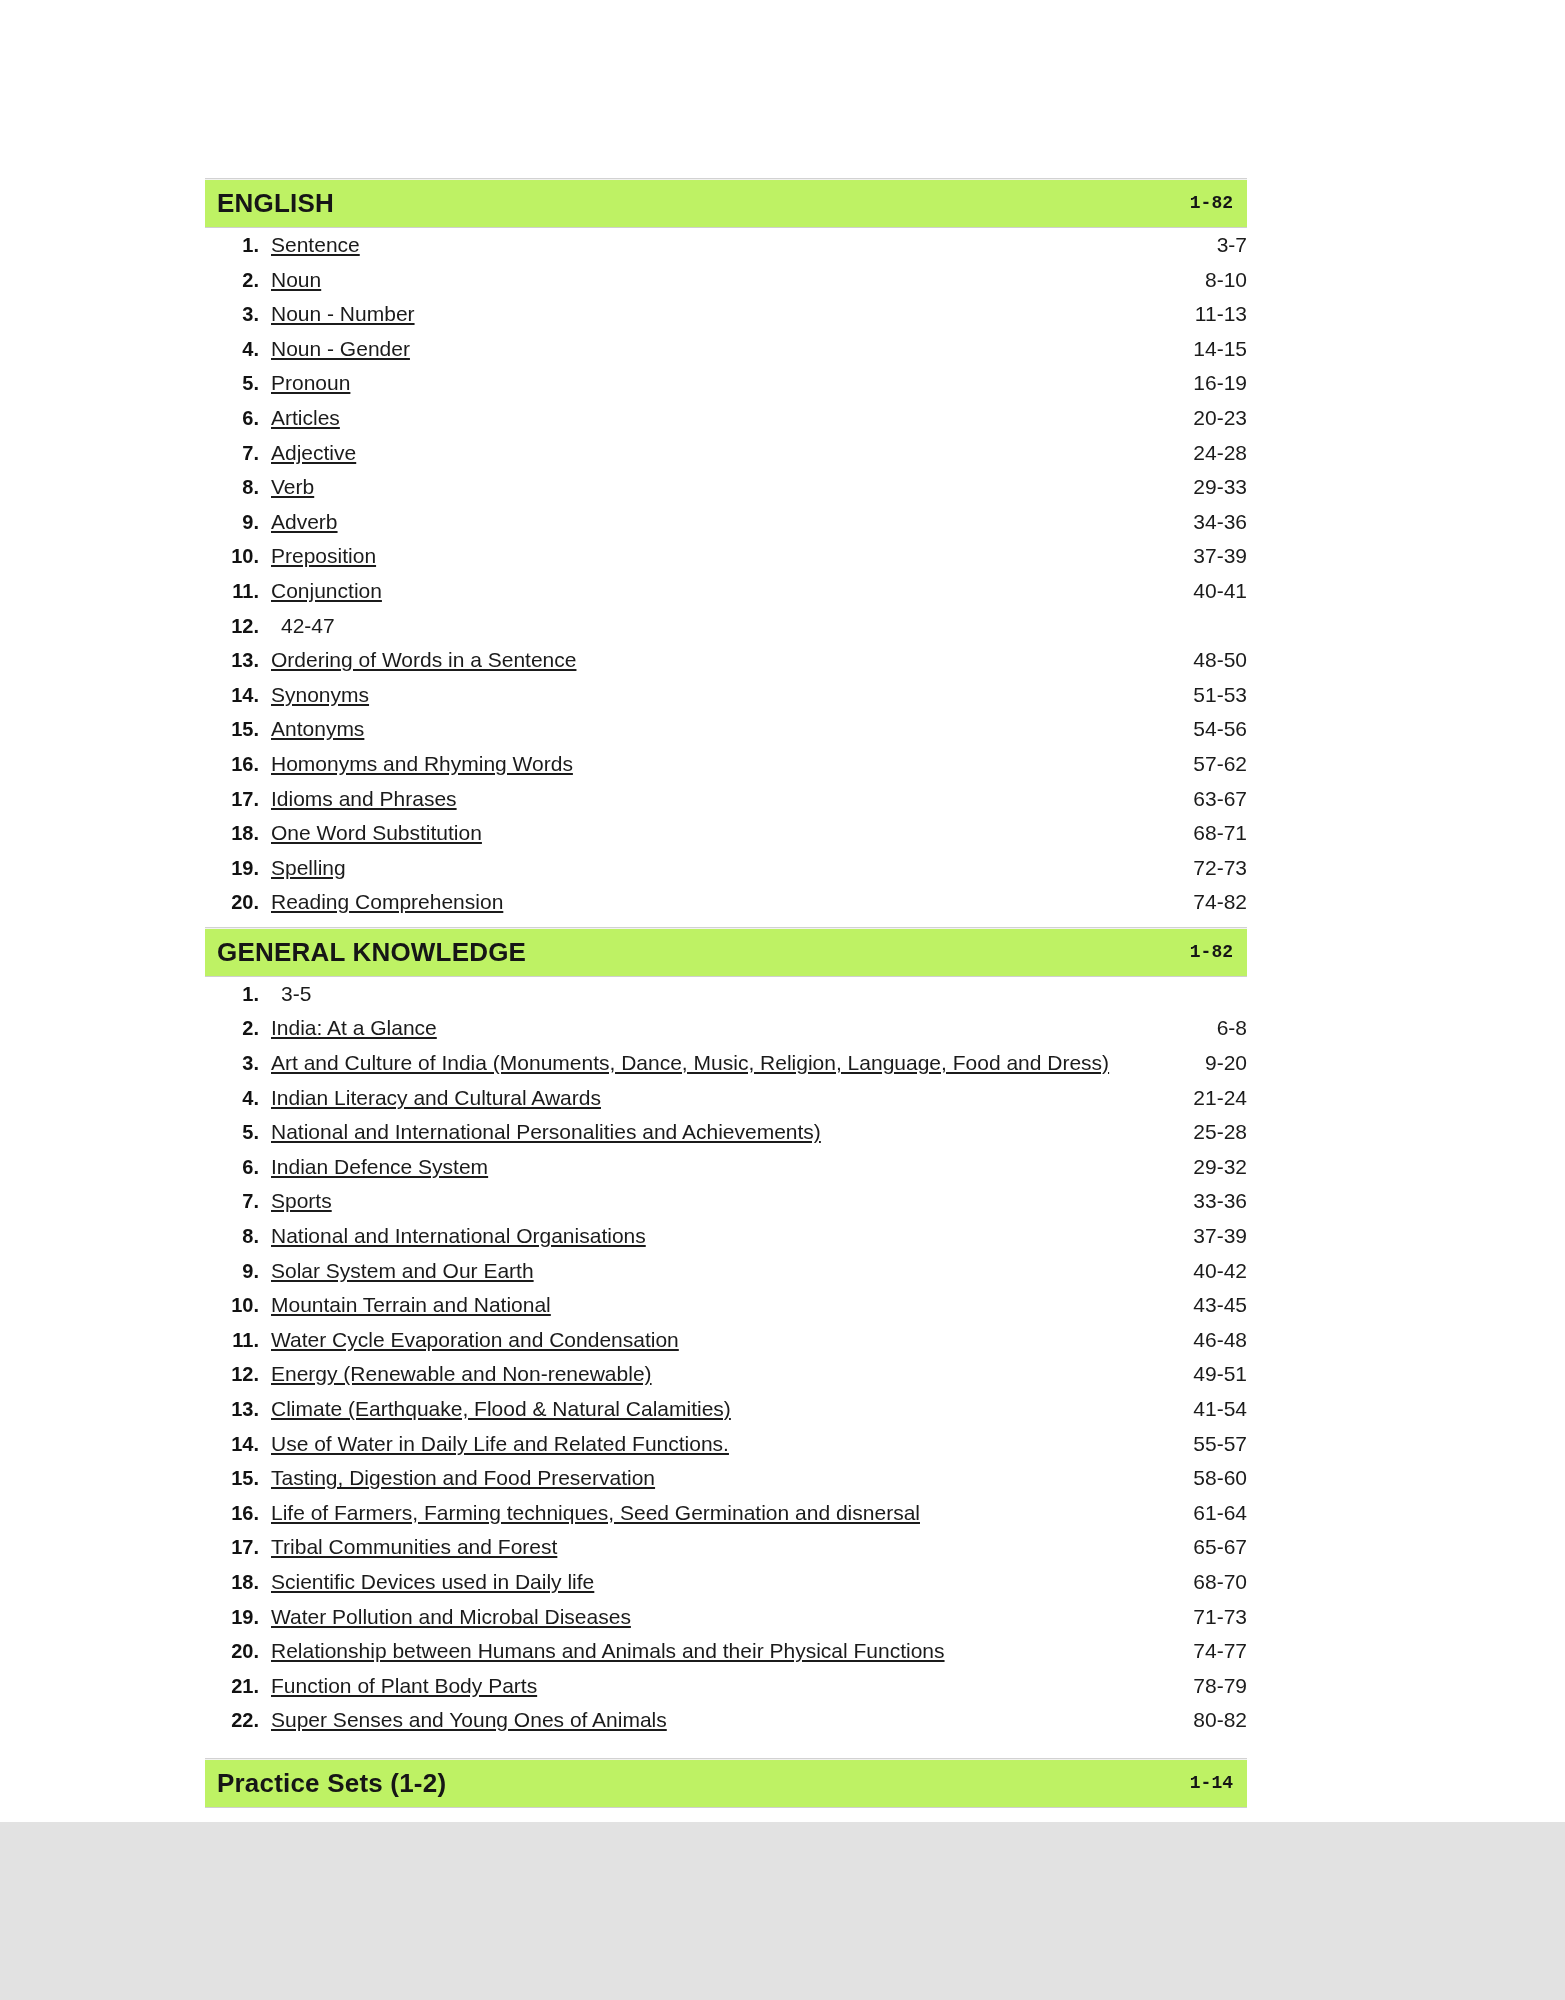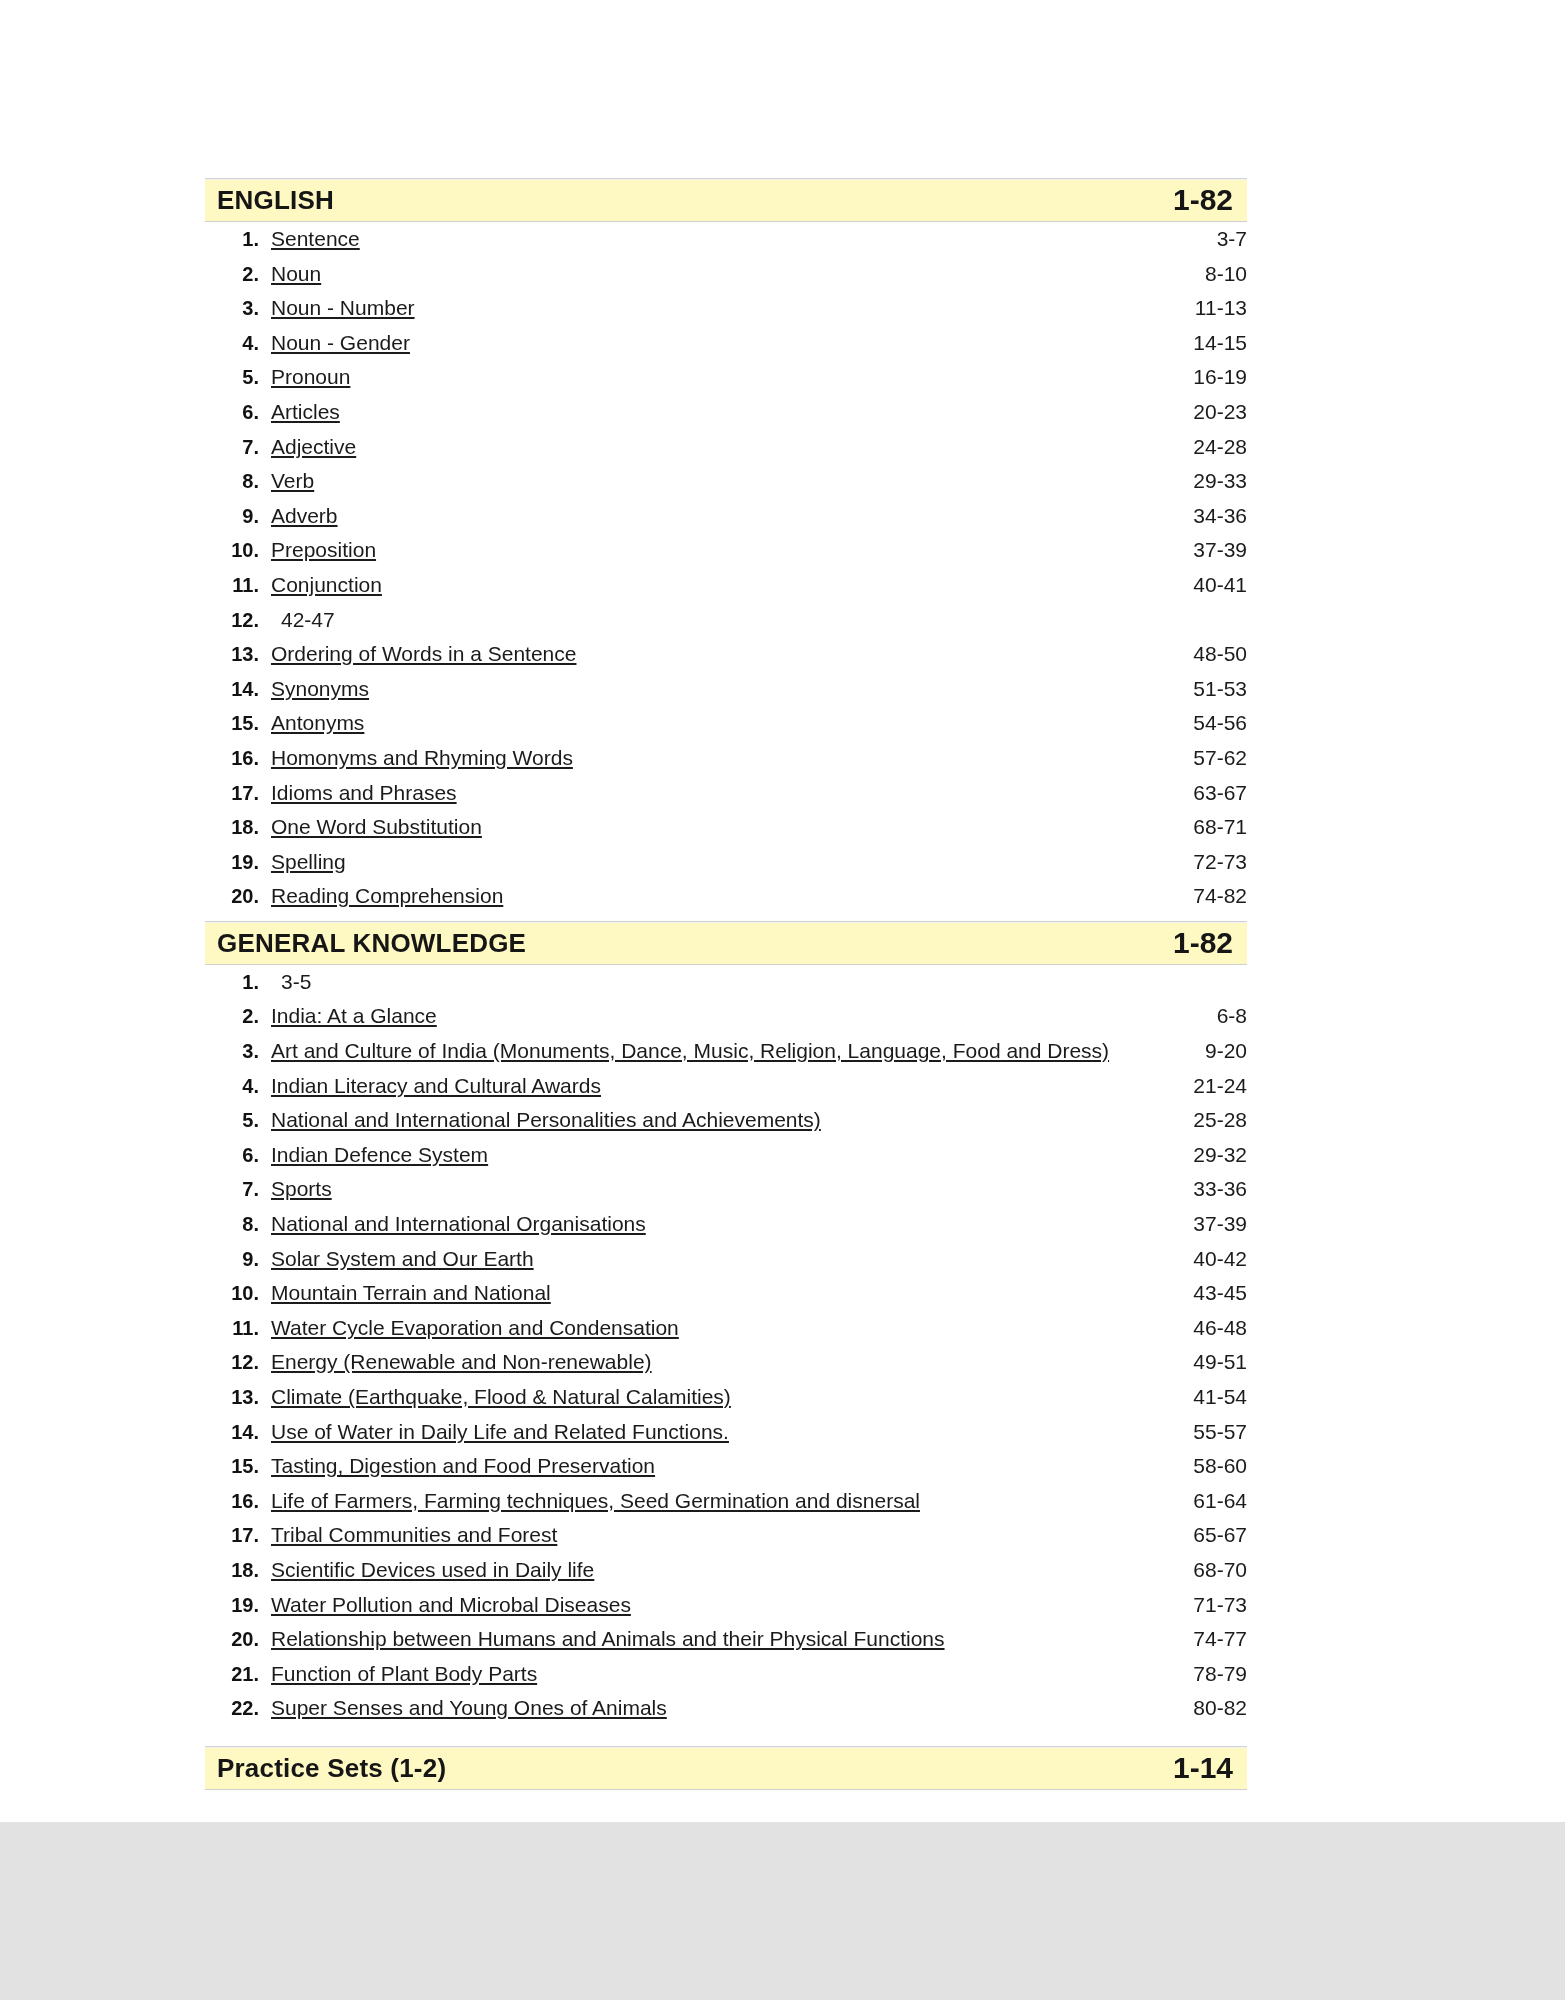--- a/index.html
+++ b/index.html
@@ -42,40 +42,41 @@
     left: 205px;
     top: 178px;
     width: 1042px;
   }
 
   
   .section-bar {
     display: flex;
     align-items: center;
     justify-content: space-between;
-    background: #fef9c3;
+    background: #bef264;
     border-top: 1px solid #d2d2d2;
     border-bottom: 1px solid #cfcfcf;
     box-shadow: 0 1px 0 0 #f2f2f2 inset;
-    height: 44px;
+    height: 50px;
     padding: 0 14px 0 12px;
     box-sizing: border-box;
   }
   .section-bar .section-title {
     font-size: 26px;
     font-weight: bold;
     color: #161616;
     letter-spacing: 0.2px;
     line-height: 1;
   }
   .section-bar .section-pages {
-    font-size: 30px;
+    font-size: 18px;
     font-weight: bold;
     color: #161616;
     line-height: 1;
+    font-family: Liberation Mono, monospace;
   }
 
   
   .chapter-list {
     margin: 0;
     padding: 0;
     list-style: none;
   }
   .chapter-row {
     display: flex;

